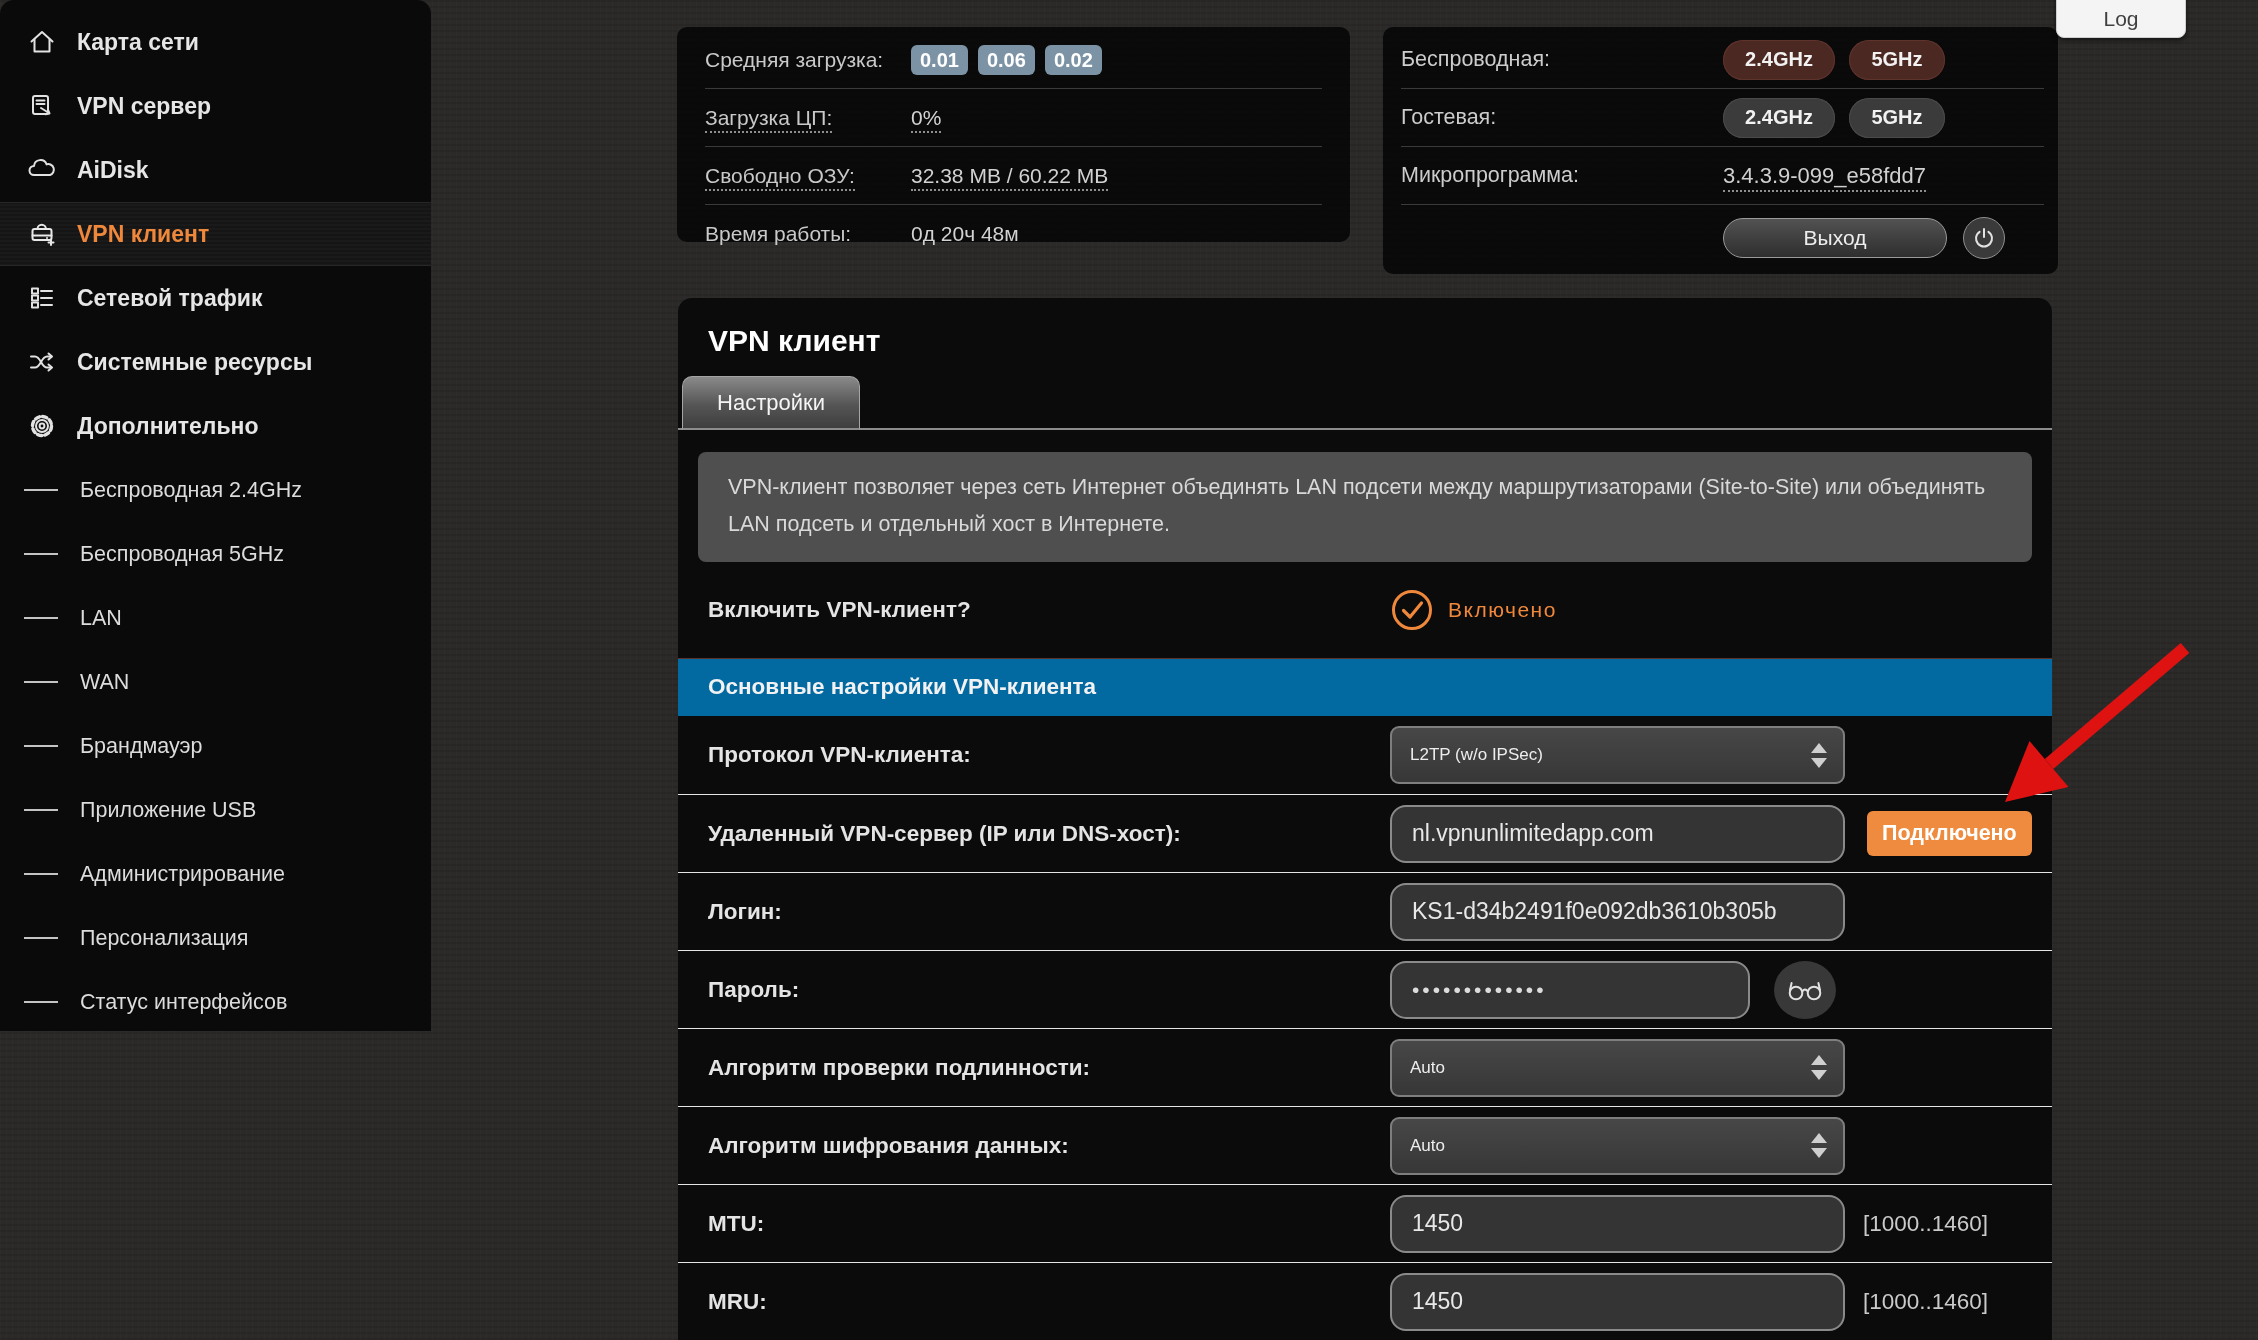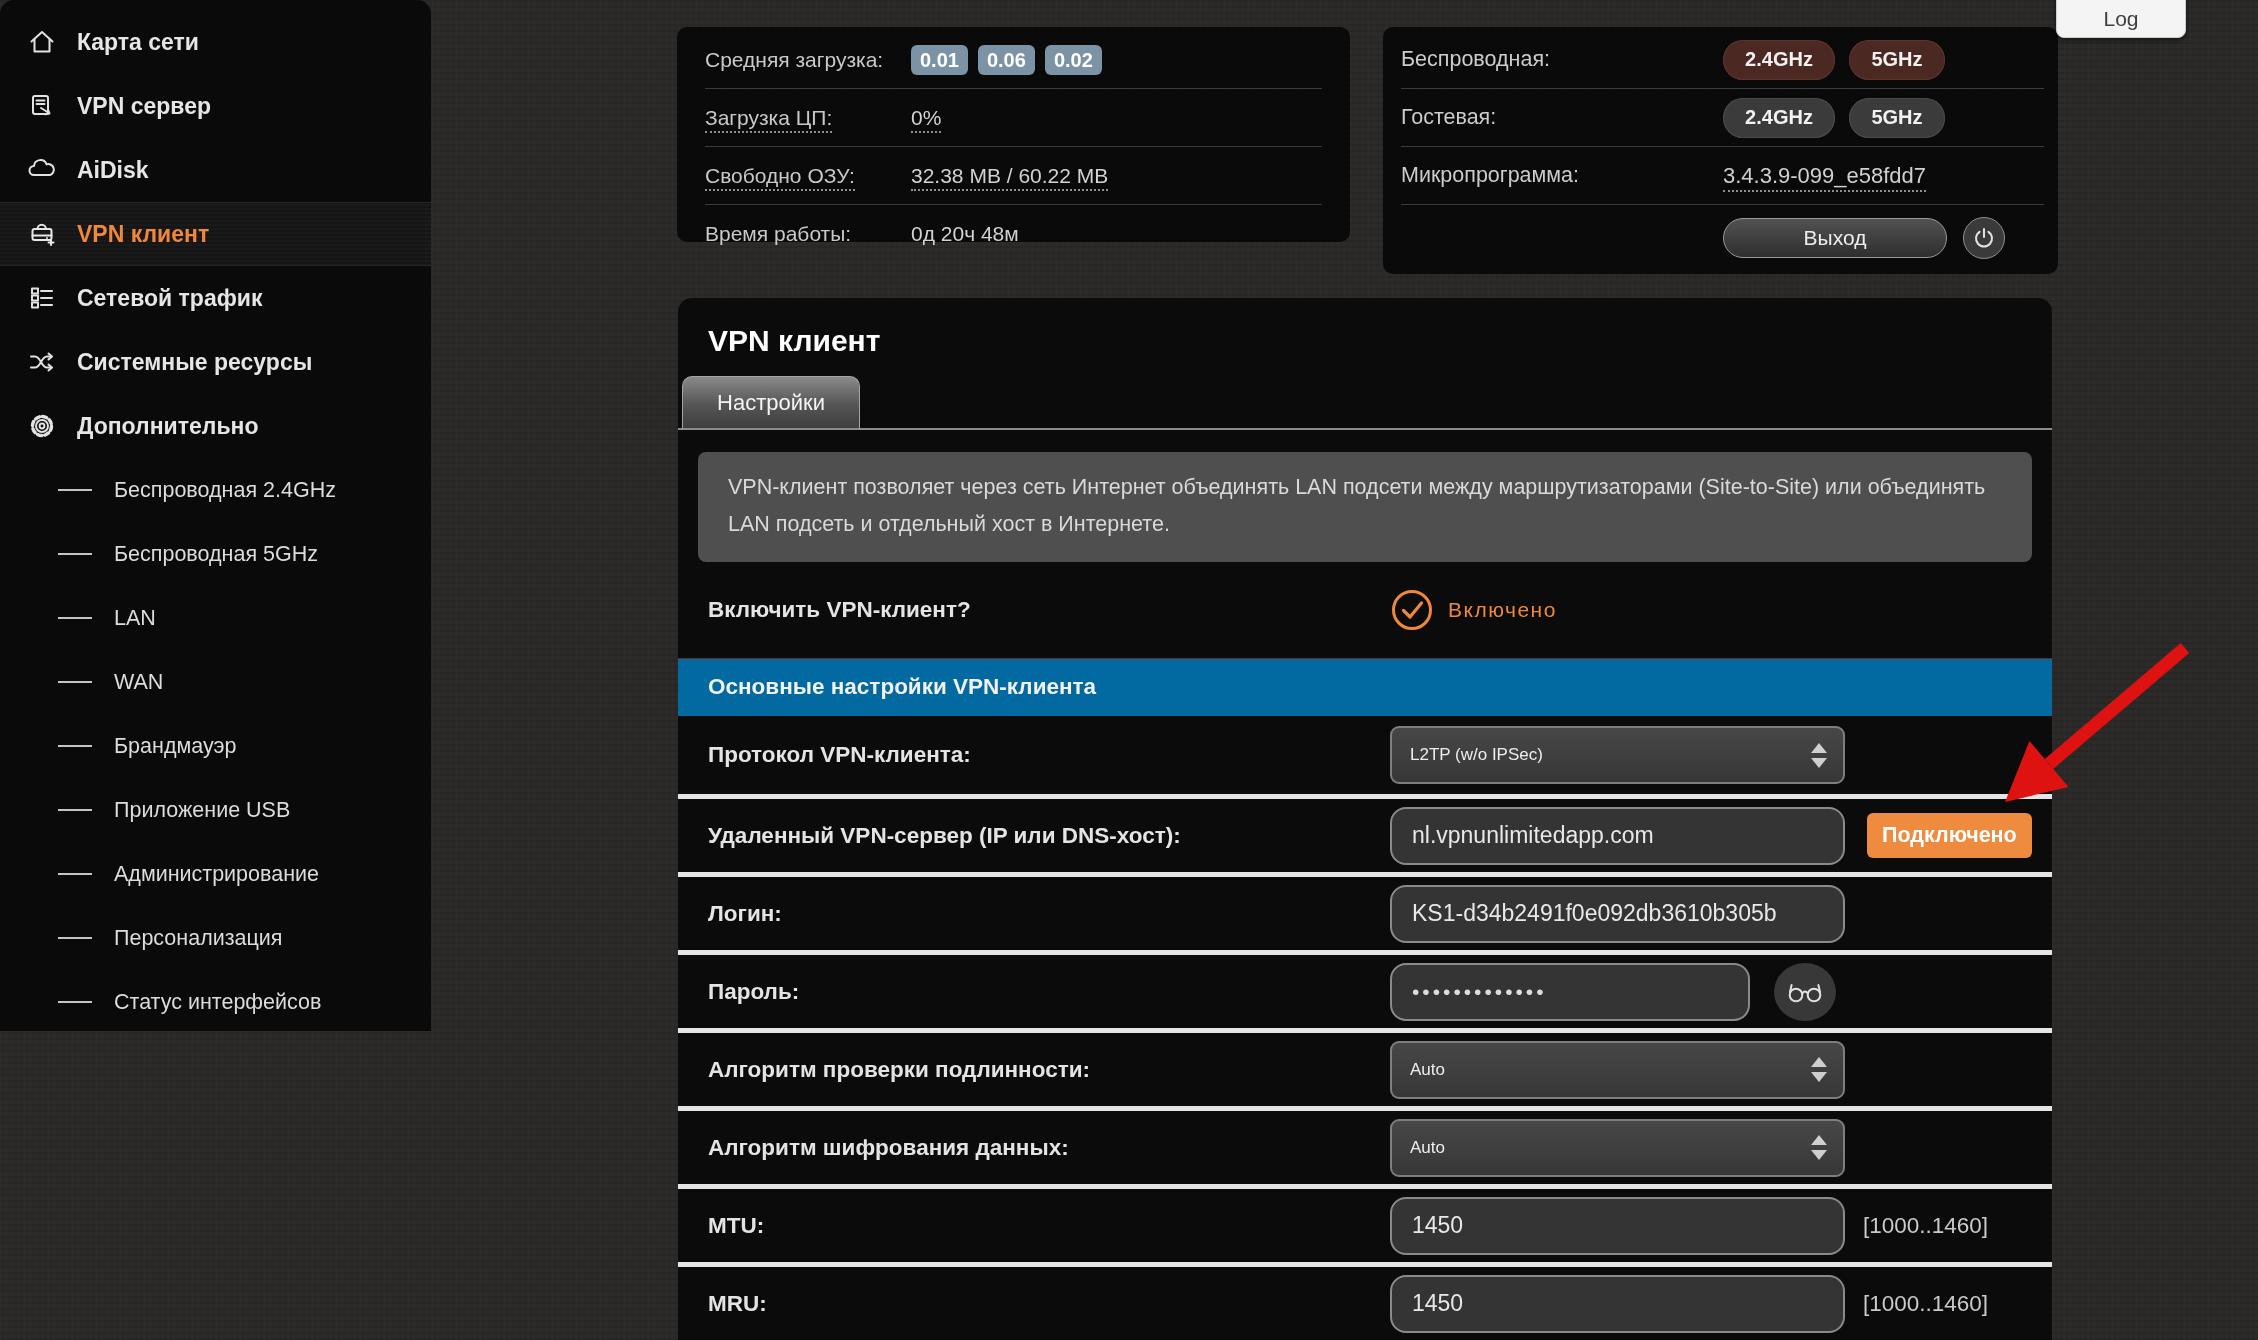--- a/index.html
+++ b/index.html
@@ -75,21 +75,21 @@
   
   #sidebar { left:210px; top:309px; width:431px; height:1031px; border-radius:14px 14px 0 0;
              background:rgba(8,8,8,0.95); padding-top:10px; }
   .nav-item { height:64px; display:flex; align-items:center; padding-left:25px; gap:18px;
               font-size:23px; font-weight:bold; color:#e6e6e6; cursor:pointer; }
   .nav-item.active {
       background:repeating-linear-gradient(0deg,#1a1a1a 0 2px,#151515 2px 4px);
       box-shadow:inset 0 1px 0 #272727, inset 0 -1px 0 #272727;
       color:#f0883c; }
   .nav-icon { width:34px; display:flex; justify-content:center; }
-  .nav-sub { height:64px; display:flex; align-items:center; padding-left:58px; gap:22px;
+  .nav-sub { height:64px; display:flex; align-items:center; padding-left:24px; gap:22px;
              font-size:21.5px; color:#dcdcdc; cursor:pointer; }
   .dash { width:34px; border-top:2px solid #c4c4c4; }
 
   
   #content { left:678px; top:298px; width:1374px; height:1042px; border-radius:14px 14px 0 0;
              background:rgba(10,10,10,0.95); }
   .page-title { padding:26px 0 0 30px; font-size:30px; font-weight:bold; color:#ffffff; }
   .tabbar { position:relative; margin-top:18px; height:54px; border-bottom:2px solid #8c8c8c; }
   .tab { position:absolute; left:4px; bottom:-2px; width:178px; height:54px;
          background:linear-gradient(#8a8a8a,#555555 55%,#3e3e3e);
@@ -98,21 +98,21 @@
          cursor:pointer; }
   .infobox { margin:22px 20px 0; height:110px; background:#4f4f4f; border-radius:8px;
              padding:17px 30px; font-size:21.5px; color:#d9d9d9; line-height:1.72; }
   .enable-row { height:96px; display:flex; align-items:center; padding-left:30px; }
   .form-label { flex:0 0 682px; font-size:22.5px; font-weight:bold; color:#e4e4e4; padding-right:24px; }
   .enable-status { display:flex; align-items:center; gap:14px; color:#f0883c;
                    font-size:21px; font-weight:300; letter-spacing:1.5px; }
   .section-bar { height:58px; background:#0369a1; box-shadow:inset 0 1px 0 #5c332a;
                  display:flex; align-items:center; padding-left:30px;
                  font-size:22.5px; font-weight:bold; color:#f2f2f2; }
-  .form-row { height:78px; display:flex; align-items:center; padding-left:30px; border-top:5px solid #e5e5e5; }
+  .form-row { height:78px; display:flex; align-items:center; padding-left:30px; border-top:1px solid #e5e5e5; }
   .form-row.first { border-top:none; }
 
   .select-box { width:455px; height:58px; background:linear-gradient(#474747,#373737);
                 border:2px solid #7e7e7e; border-radius:9px; display:flex; align-items:center;
                 padding:0 16px 0 18px; font-size:17px; color:#ededed; cursor:pointer; }
   .spin { margin-left:auto; display:flex; flex-direction:column; align-items:center; gap:5px; }
   .tri-up { width:0; height:0; border-left:8px solid transparent; border-right:8px solid transparent;
             border-bottom:10px solid #cfcfcf; }
   .tri-down { width:0; height:0; border-left:8px solid transparent; border-right:8px solid transparent;
               border-top:10px solid #cfcfcf; }

